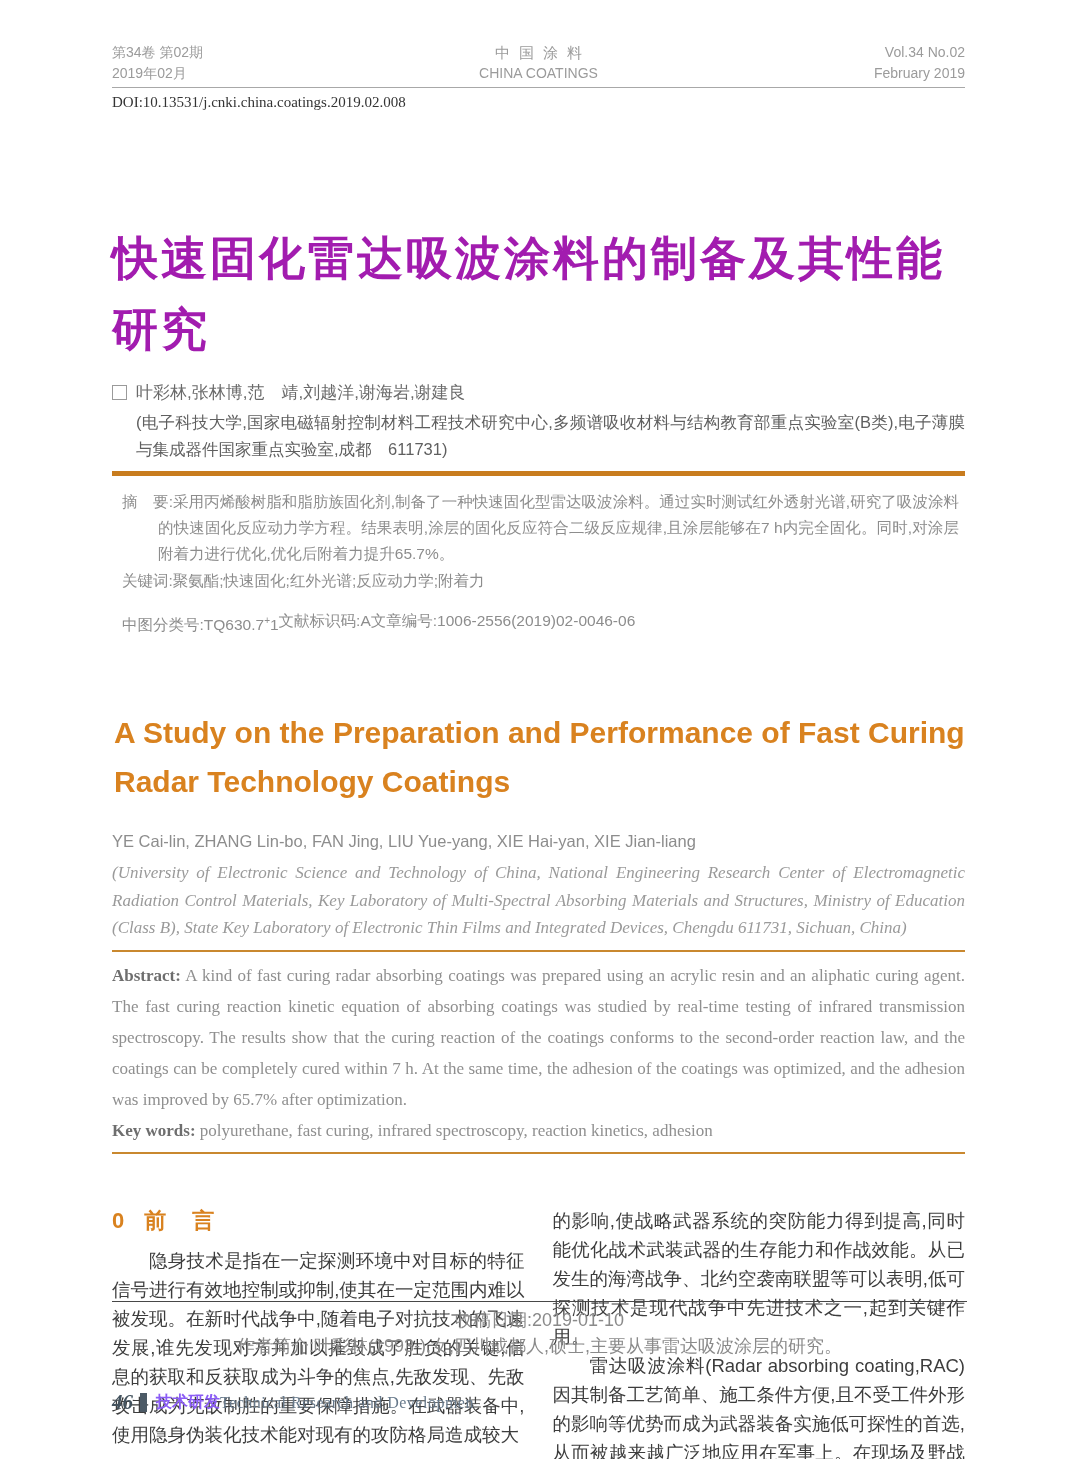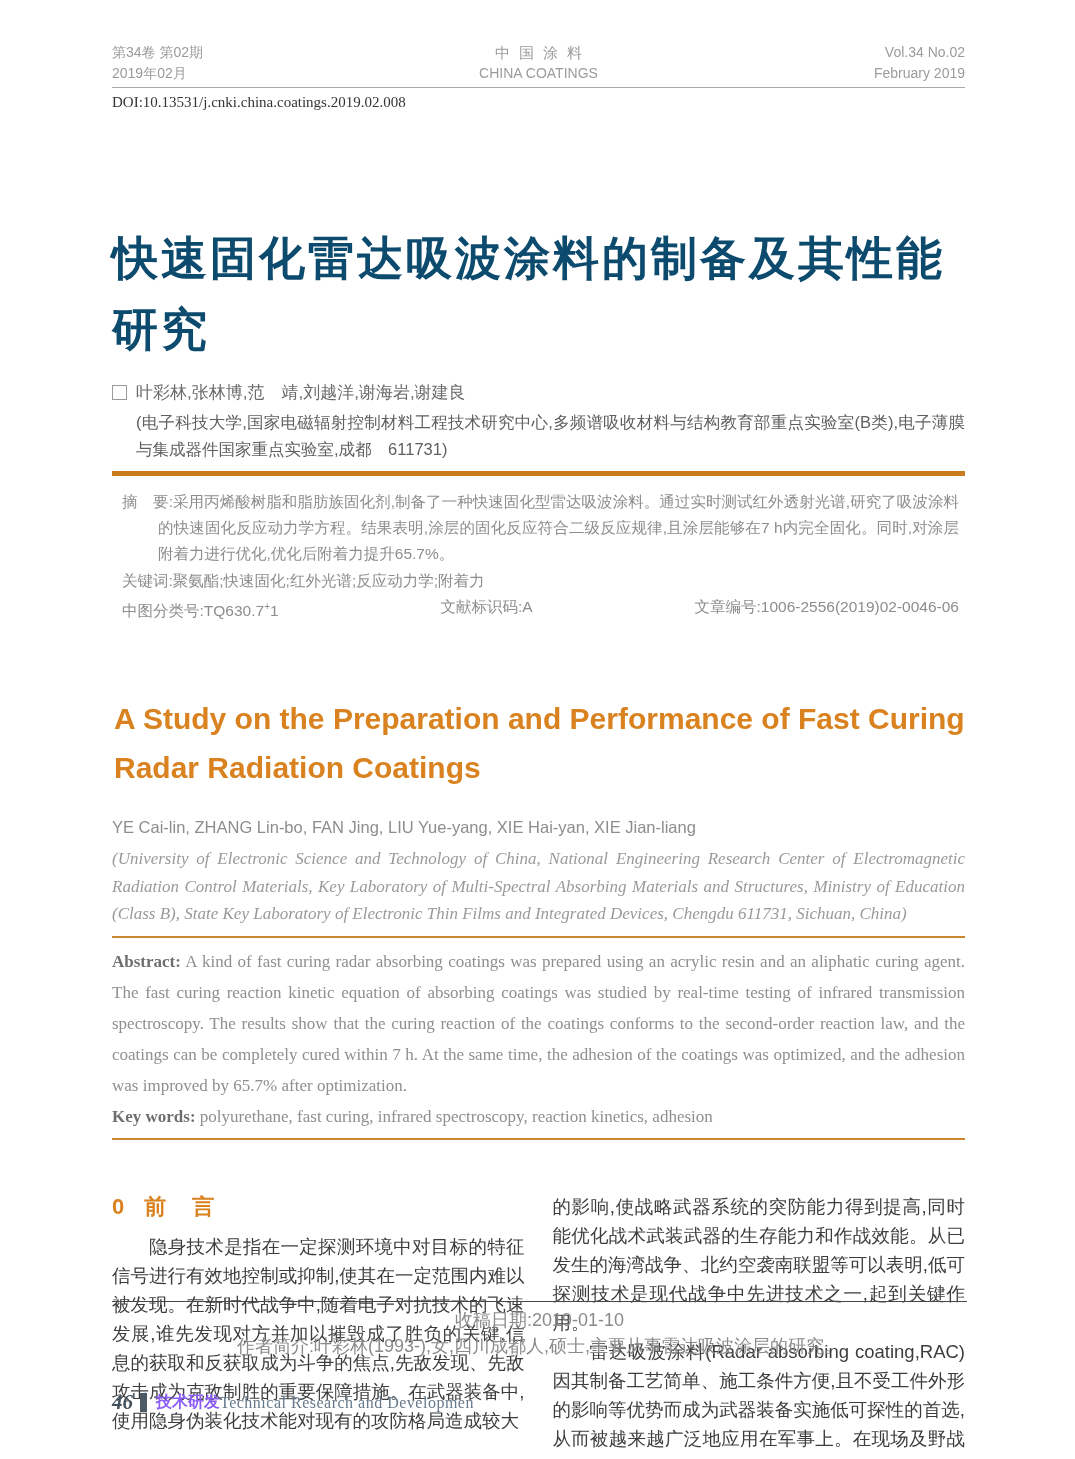--- a/index.html
+++ b/index.html
@@ -16,36 +16,36 @@
   
   .masthead { display: flex; justify-content: space-between; color: #9b9b9b; font-size: 14px; line-height: 21px; }
   .mast-center { text-align: center; }
   .mast-zh { letter-spacing: 9px; padding-left: 9px; font-size: 15px; }
   .mast-right { text-align: right; }
   .mast-rule { border: none; border-top: 1.5px solid #a8a8a8; margin: 3px 0 0 0; }
   .doi { color: #343434; font-size: 15px; margin-top: 6px; font-family: "Liberation Serif", "DejaVu Serif", serif; }
 
   
   .title-zh {
-    margin: 112px 0 0 0; color: #0c4a6e; font-weight: bold;
+    margin: 112px 0 0 0; color: #a21caf; font-weight: bold;
     font-size: 46px; line-height: 71px; letter-spacing: 3px;
   }
 
   
   .authors-row { display: flex; margin-top: 16px; color: #6a6a6a; font-size: 17px; line-height: 24px; }
   .sq { flex: none; width: 13px; height: 13px; border: 1.5px solid #9a9a9a; margin: 4px 9px 0 0; background: #fff; }
   .affil-zh { margin: 4px 0 0 24px; color: #5f5f5f; font-size: 16.5px; line-height: 26.5px; text-align: justify; }
 
   .rule-thick { height: 5px; background: #c87c1e; margin-top: 9px; }
 
   
   .abs-zh-block { margin: 13px 6px 0 10px; color: #8d8d8d; font-size: 15.5px; line-height: 26px; }
   .abs-para { padding-left: 36px; text-indent: -36px; text-align: justify; }
   .kw-line { margin-top: 1px; }
-  .clc-row { display: flex; justify-content: space-between; }
+  .clc-row { display: flex; justify-content: flex-start; margin-top: 14px; }
   .clc-row sup { font-size: 10px; }
 
   
   .title-en { margin: 70px 0 4px 2px; color: #d9821f; font-weight: bold; font-size: 30px; line-height: 49px; }
   .authors-en { margin-top: 26px; color: #8d8d8d; font-size: 16.5px; }
   .affil-en {
     margin-top: 8px; color: #9a9a9a; font-size: 17px; line-height: 27.5px;
     font-family: "Liberation Serif", "DejaVu Serif", serif; font-style: italic; text-align: justify;
   }
   .rule-thin { height: 2px; background: #c9882f; margin-top: 8px; }
@@ -117,21 +117,21 @@
   <div class="abs-zh-block">
     <div class="abs-para"><span>摘　要:</span><span>采用丙烯酸树脂和脂肪族固化剂,制备了一种快速固化型雷达吸波涂料。通过实时测试红外透射光谱,研究了吸波涂料的快速固化反应动力学方程。结果表明,涂层的固化反应符合二级反应规律,且涂层能够在7 h内完全固化。同时,对涂层附着力进行优化,优化后附着力提升65.7%。</span></div>
     <div class="kw-line"><span>关键词:</span><span>聚氨酯;快速固化;红外光谱;反应动力学;附着力</span></div>
     <div class="clc-row">
       <span><span>中图分类号:TQ630.7</span><sup>+</sup><span>1</span></span>
       <span>文献标识码:A</span>
       <span>文章编号:1006-2556(2019)02-0046-06</span>
     </div>
   </div>
 
-  <h2 class="title-en"><span>A Study on the Preparation and Performance of Fast Curing</span><br><span>Radar Radiation Coatings</span></h2>
+  <h2 class="title-en"><span>A Study on the Preparation and Performance of Fast Curing</span><br><span>Radar Technology Coatings</span></h2>
 
   <div class="authors-en">YE Cai-lin, ZHANG Lin-bo, FAN Jing, LIU Yue-yang, XIE Hai-yan, XIE Jian-liang</div>
   <div class="affil-en">(University of Electronic Science and Technology of China, National Engineering Research Center of Electromagnetic Radiation Control Materials, Key Laboratory of Multi-Spectral Absorbing Materials and Structures, Ministry of Education (Class B), State Key Laboratory of Electronic Thin Films and Integrated Devices, Chengdu 611731, Sichuan, China)</div>
 
   <div class="rule-thin"></div>
 
   <div class="abs-en-block">
     <p><strong>Abstract:</strong> <span>A kind of fast curing radar absorbing coatings was prepared using an acrylic resin and an aliphatic curing agent. The fast curing reaction kinetic equation of absorbing coatings was studied by real-time testing of infrared transmission spectroscopy. The results show that the curing reaction of the coatings conforms to the second-order reaction law, and the coatings can be completely cured within 7 h. At the same time, the adhesion of the coatings was optimized, and the adhesion was improved by 65.7% after optimization.</span></p>
     <p><strong>Key words:</strong> <span>polyurethane, fast curing, infrared spectroscopy, reaction kinetics, adhesion</span></p>
   </div>

